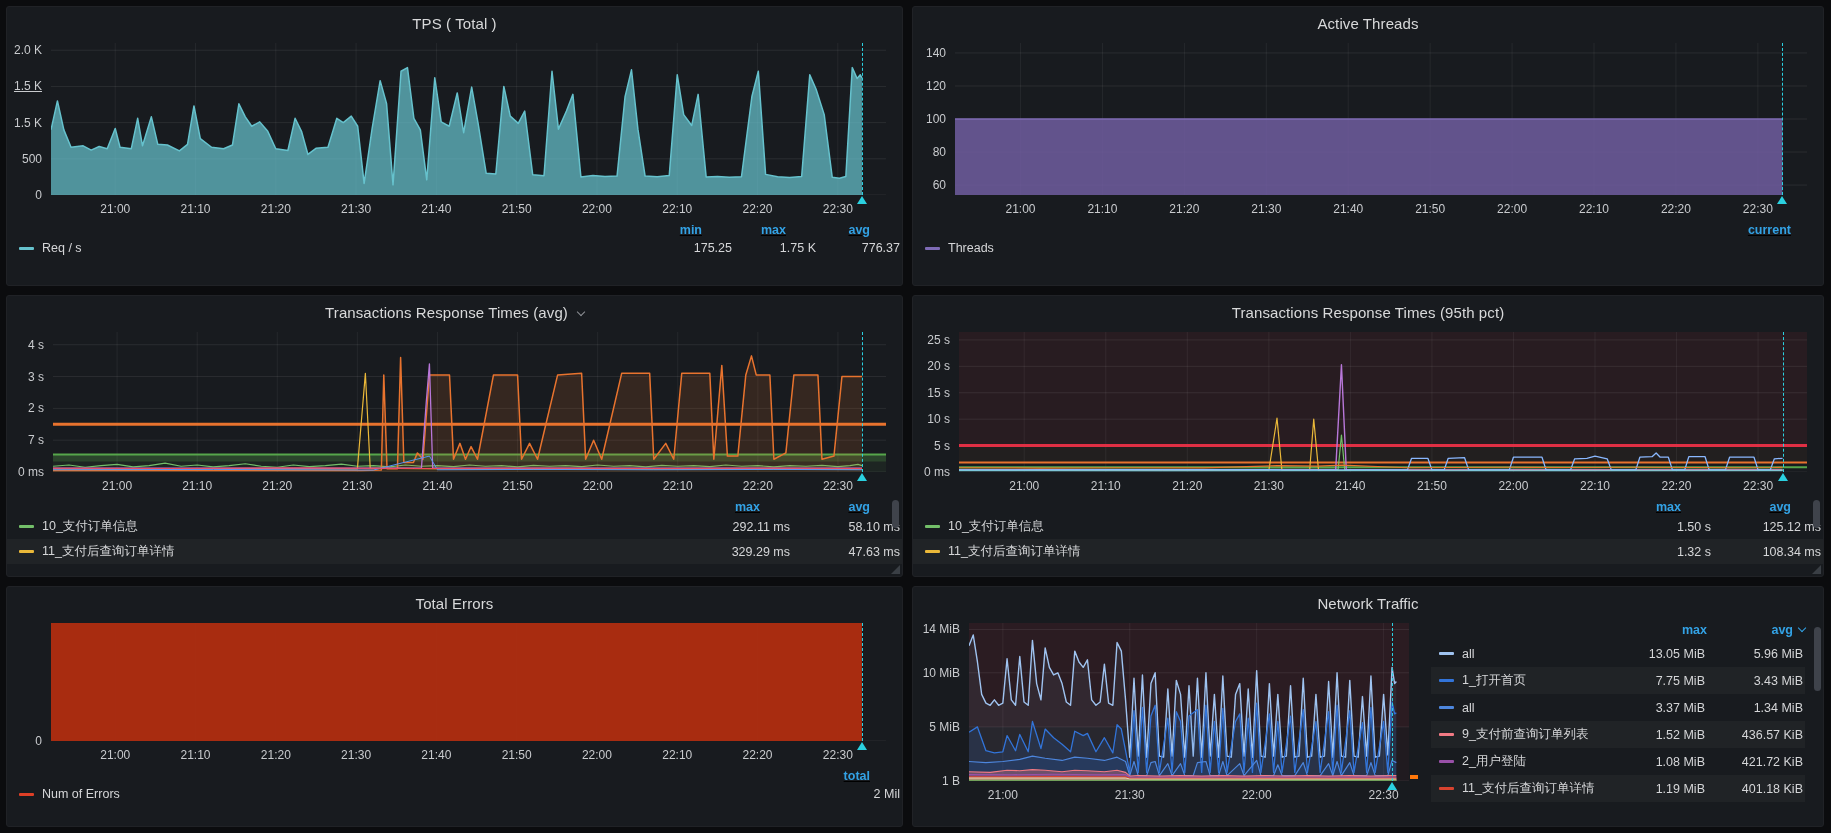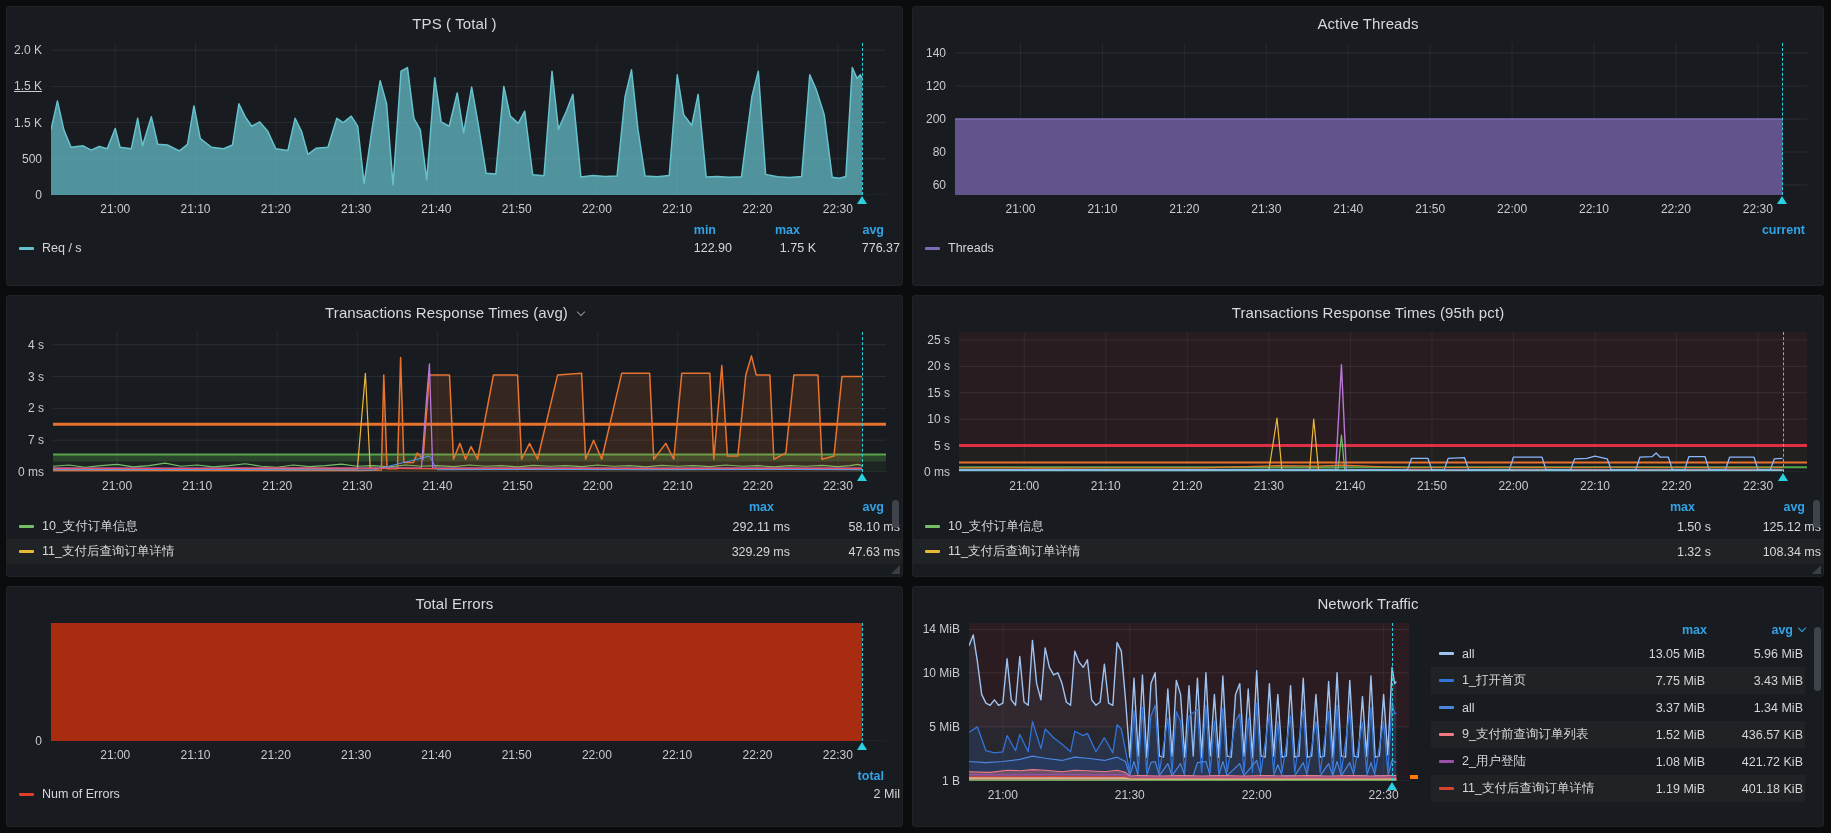--- a/index.html
+++ b/index.html
@@ -21,21 +21,21 @@
     color:#c9cbce; white-space:nowrap; }
   .plot { position:relative; flex:1; }
   .plot svg { position:absolute; inset:0; width:100%; height:100%; display:block; }
   .x-axis { position:relative; height:24px; flex:none; margin-right:16px; }
   .x-axis span { position:absolute; top:7px; transform:translateX(-50%); font-size:12px; color:#c9cbce; }
   .marker-line { position:absolute; top:0; bottom:0; width:0; border-left:1px dashed #2bd1e0; }
   .marker-tri { position:absolute; bottom:-9px; width:0; height:0;
     border-left:5px solid transparent; border-right:5px solid transparent; border-bottom:8px solid #2bd1e0; }
   .edge-tick { position:absolute; right:-9px; width:8px; height:4px; transform:translateY(-50%); }
   
-  .lg-head { display:flex; justify-content:flex-end; padding-right:18px; margin-top:4px; }
+  .lg-head { display:flex; justify-content:flex-end; padding-right:32px; margin-top:4px;text-decoration:underline; }
   .lg-h { text-align:right; color:#33a2e5; font-weight:700; font-size:12.5px; cursor:pointer; }
   .lg-row { display:flex; align-items:center; padding:4px 2px 4px 12px; font-size:12.5px; color:#d5d6d8; }
   .lg-row.striped { background:rgba(255,255,255,0.035); }
   .dash { display:inline-block; width:15px; height:3px; border-radius:1px; margin-right:8px; flex:none; }
   .lg-name { cursor:pointer; white-space:nowrap; }
   .lg-vals { margin-left:auto; display:flex; }
   .lg-val { text-align:right; white-space:nowrap; }
   .w84 { width:84px; } .w110 { width:110px; } .w70 { width:70px; } .w98 { width:98px; }
   .legend-wrap { position:relative; }
   .scroll-thumb { position:absolute; width:7px; border-radius:4px; background:#3f434b; cursor:pointer; }
@@ -106,36 +106,36 @@
       </div>
     <div class="lg-head">
       <span class="lg-h w84">min</span>
       <span class="lg-h w84">max</span>
       <span class="lg-h w84">avg</span>
     </div>
     <div class="lg-row">
       <span class="dash" style="background: rgb(102, 194, 205);"></span>
       <span class="lg-name">Req / s</span>
       <span class="lg-vals">
-        <span class="lg-val w84">122.90</span>
+        <span class="lg-val w84">175.25</span>
         <span class="lg-val w84">1.75 K</span>
         <span class="lg-val w84">776.37</span>
       </span>
     </div>
   </div>
 
   <div class="panel">
     <div class="panel-header">
       <span class="panel-title">Active Threads</span>
     </div>
     <div class="chart-row">
       <div class="y-axis" style="width:42px">
           <span style="top: 93.4783%;">60</span>
           <span style="top: 71.7391%;">80</span>
-          <span style="top: 50%;">200</span>
+          <span style="top: 50%;">100</span>
           <span style="top: 28.2609%;">120</span>
           <span style="top: 6.52174%;">140</span>
         </div>
       <div class="plot" style="height:152px">
           <svg viewBox="0 0 1000 300" preserveAspectRatio="none">
             <line x1="0" x2="1000" y1="280.4347826086956" y2="280.4347826086956" stroke="rgba(255,255,255,0.08)" stroke-width="1" vector-effect="non-scaling-stroke"></line>
             <line x1="0" x2="1000" y1="215.2173913043478" y2="215.2173913043478" stroke="rgba(255,255,255,0.08)" stroke-width="1" vector-effect="non-scaling-stroke"></line>
             <line x1="0" x2="1000" y1="150" y2="150" stroke="rgba(255,255,255,0.08)" stroke-width="1" vector-effect="non-scaling-stroke"></line>
             <line x1="0" x2="1000" y1="84.78260869565219" y2="84.78260869565219" stroke="rgba(255,255,255,0.08)" stroke-width="1" vector-effect="non-scaling-stroke"></line>
             <line x1="0" x2="1000" y1="19.565217391304316" y2="19.565217391304316" stroke="rgba(255,255,255,0.08)" stroke-width="1" vector-effect="non-scaling-stroke"></line>

